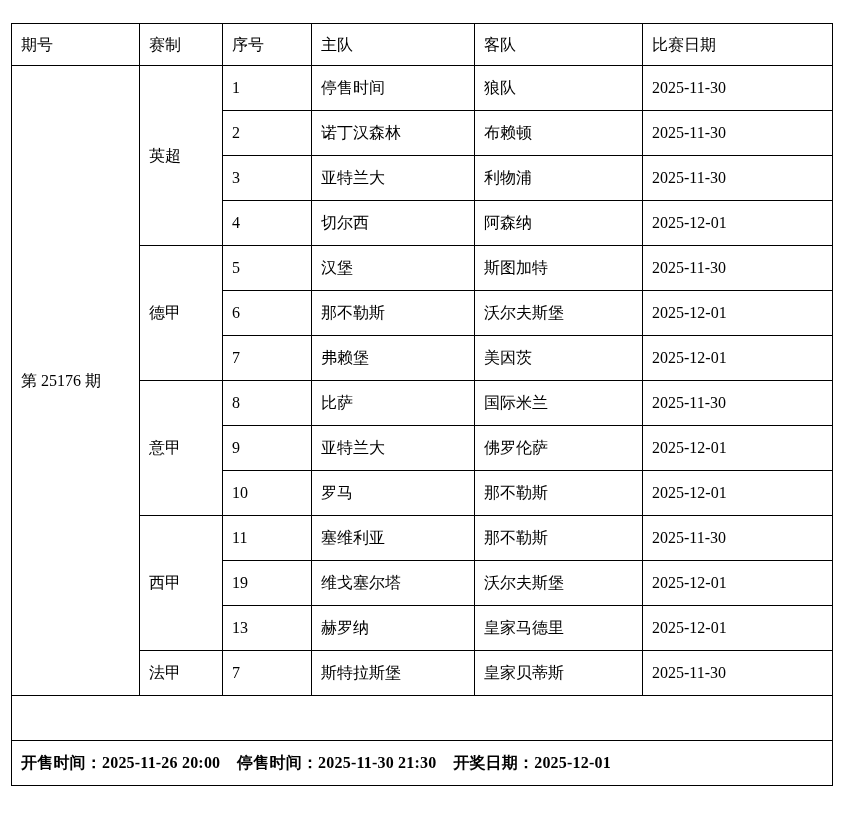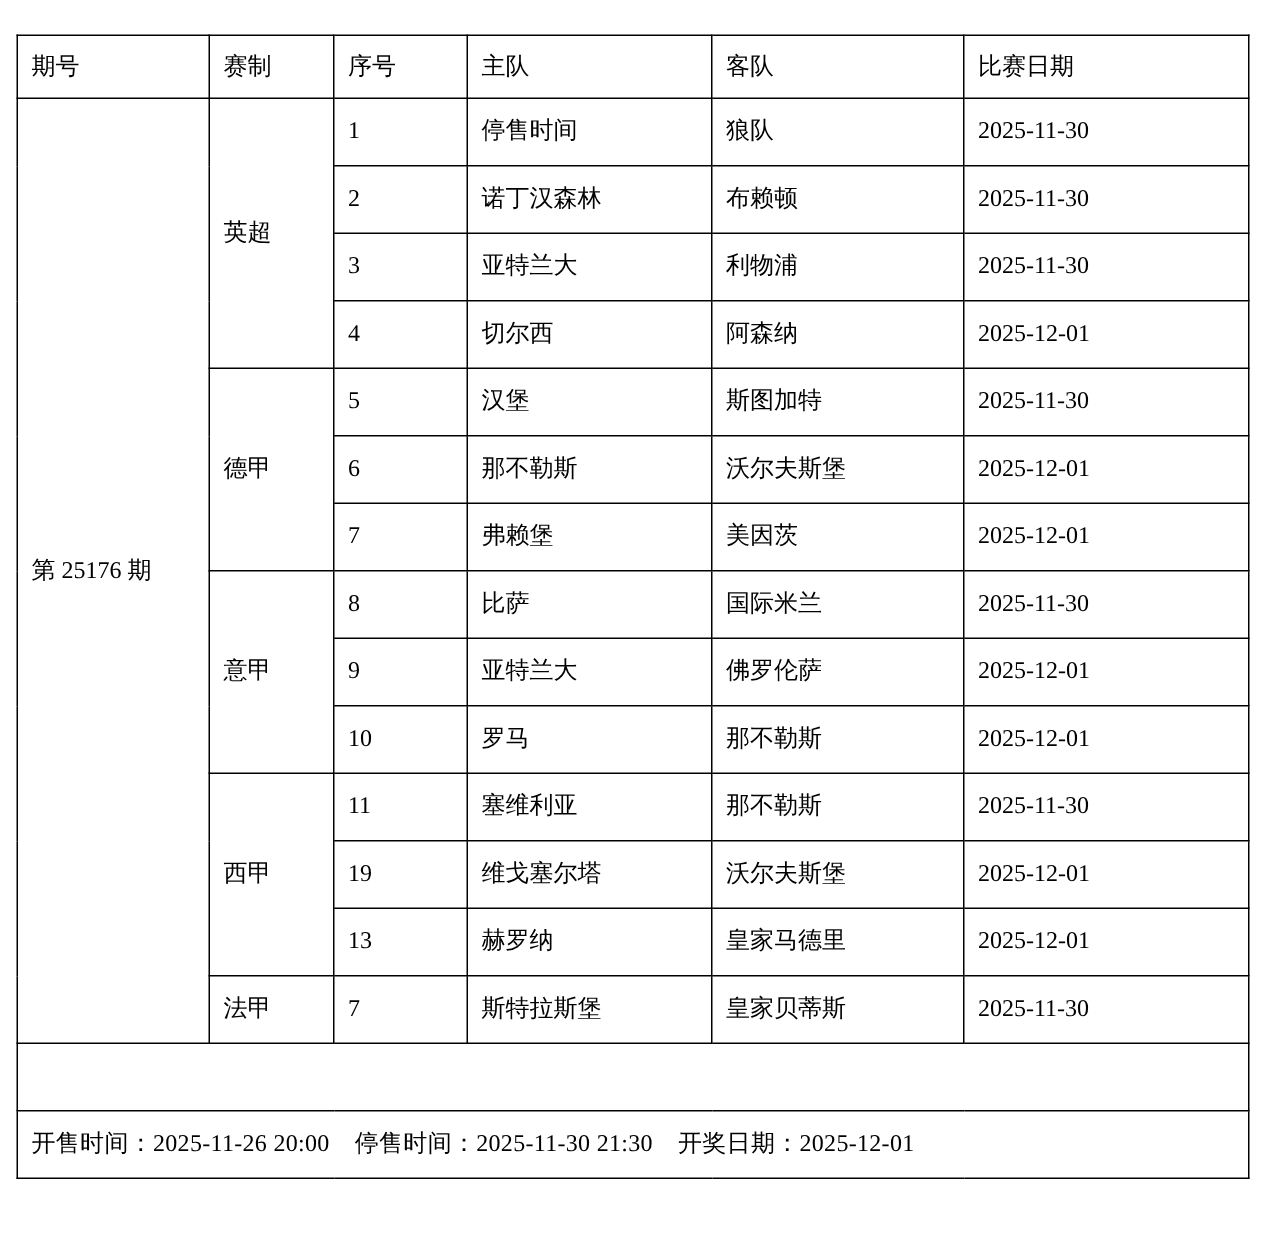--- a/index.html
+++ b/index.html
@@ -66,20 +66,21 @@
   }
   td.footer-cell {
     height: 52px;
     font-size: 16px;
     padding-left: 9px;
     letter-spacing: 0.2px;
   }
   .footer-inner {
     display: block;
     white-space: pre;
+    font-weight: bold;
   }
 </style>
 </head>
 <body>
 
 <div id="page">
   <table class="match-table">
     <colgroup>
       <col class="c-issue">
       <col class="c-league">

